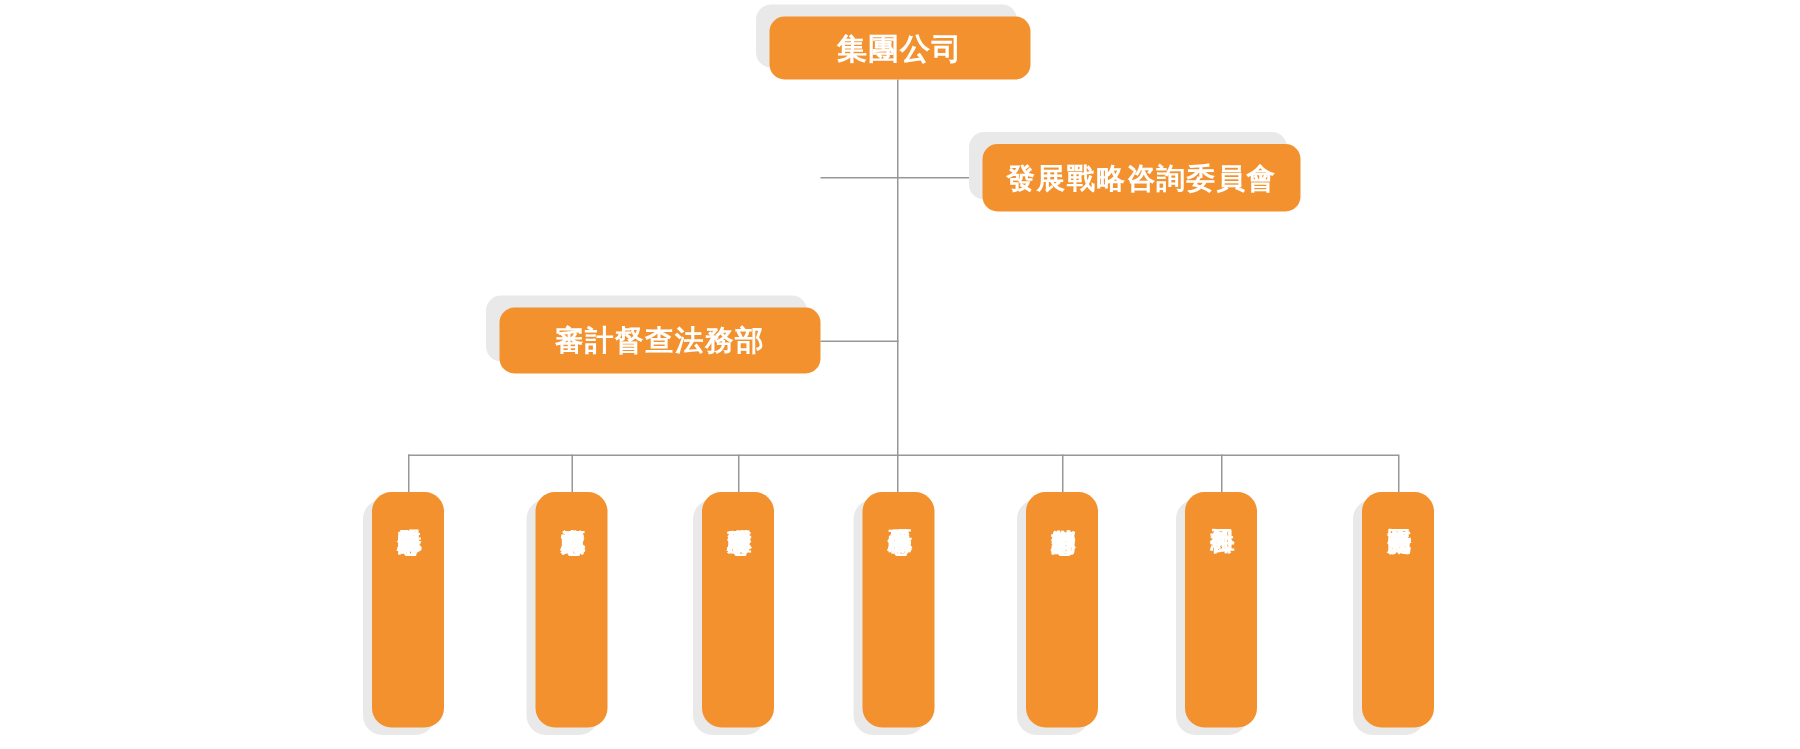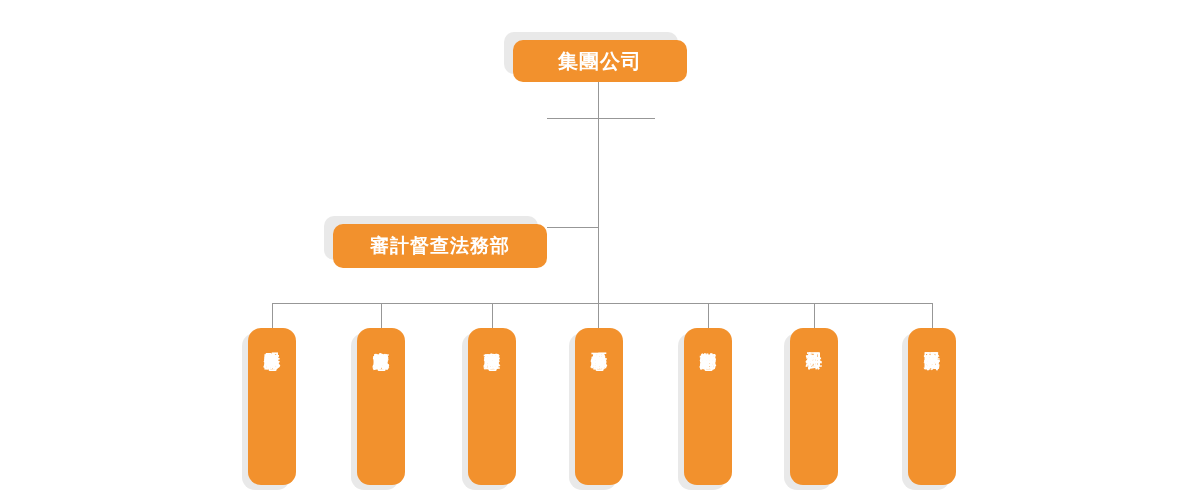--- a/index.html
+++ b/index.html
@@ -40,26 +40,26 @@
   }
 
   
   .h-node {
     border-radius: 10px;
     box-shadow: -9px -8px 0 var(--shadow);
     font-size: 19px;
     letter-spacing: 1px;
     white-space: nowrap;
   }
-  .h-node.root { font-size: 20px; margin-top: 29px; }
+  .h-node.root { font-size: 20px; }
 
   #node-root       { left: 513px; top: 11px;  width: 174px; height: 42px; }
   #node-council    { left: 333px; top: 98px;  width: 214px; height: 43px; }
   #node-committee  { left: 655px; top: 96px;  width: 212px; height: 45px; }
-  #node-audit      { left: 333px; top: 205px; width: 214px; height: 44px; margin-top: 19px; }
+  #node-audit      { left: 333px; top: 205px; width: 214px; height: 44px; }
 
   
   .v-node {
     top: 328px;
     width: 48px;
     height: 157px;
     border-radius: 13px;
     box-shadow: -6px 5px 0 var(--shadow);
     align-items: flex-start;
   }
@@ -105,20 +105,23 @@
   <div class="line v drop" id="drop-1"></div>
   <div class="line v drop" id="drop-2"></div>
   <div class="line v drop" id="drop-4"></div>
   <div class="line v drop" id="drop-5"></div>
   <div class="line v drop" id="drop-6"></div>
 
   <div class="node h-node root" id="node-root">
     <span>集團公司</span>
   </div>
 
+  <div class="node h-node" id="node-committee">
+    <span>發展戰略咨詢委員會</span>
+  </div>
 
   <div class="node h-node" id="node-audit">
     <span>審計督查法務部</span>
   </div>
 
   <div class="node v-node" id="child-0">
     <span class="v-label">服務保障中心</span>
   </div>
   <div class="node v-node" id="child-1">
     <span class="v-label">黨群人力資源中心</span>

